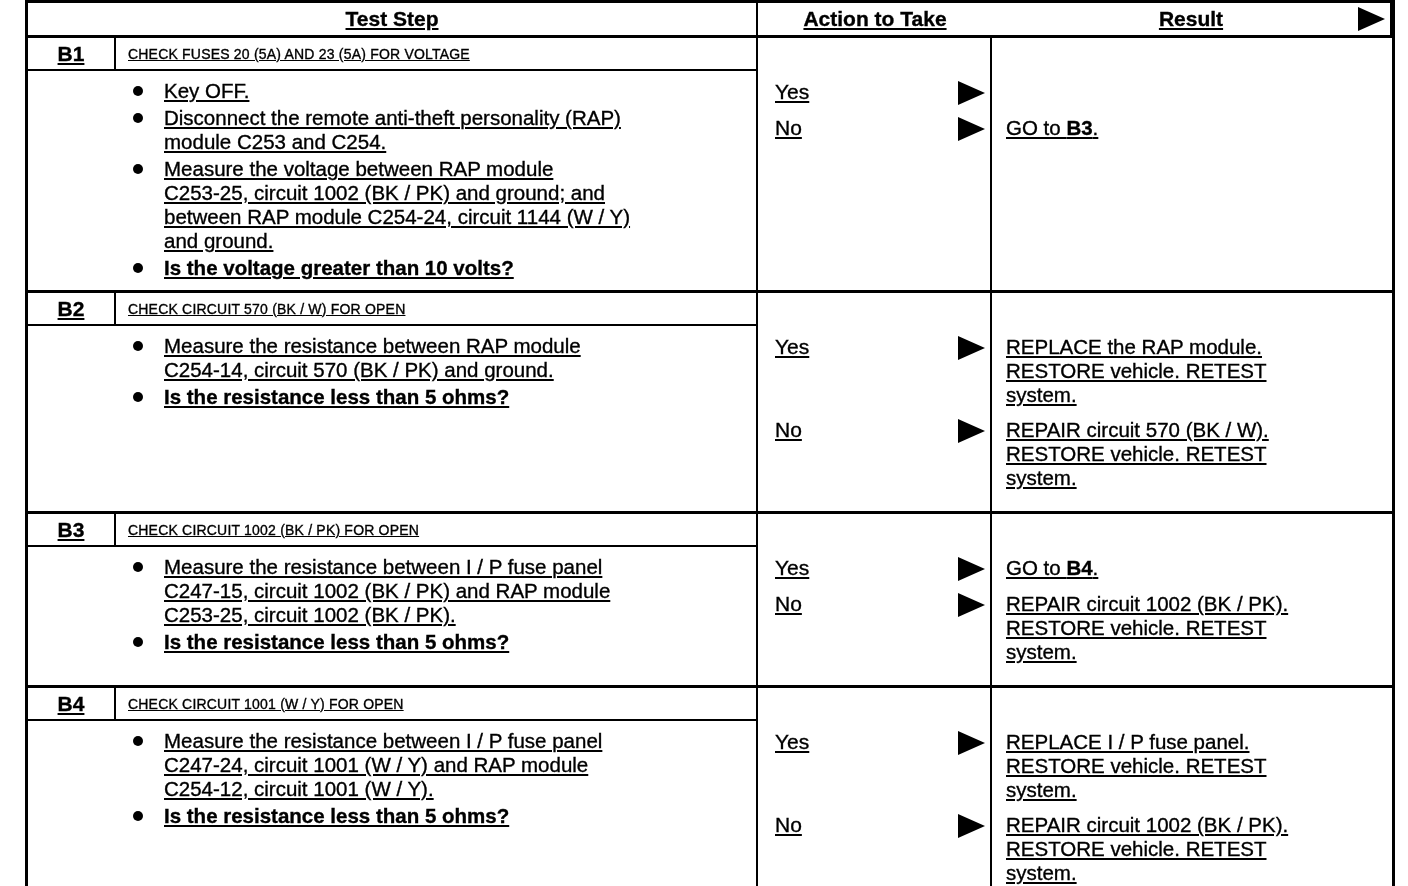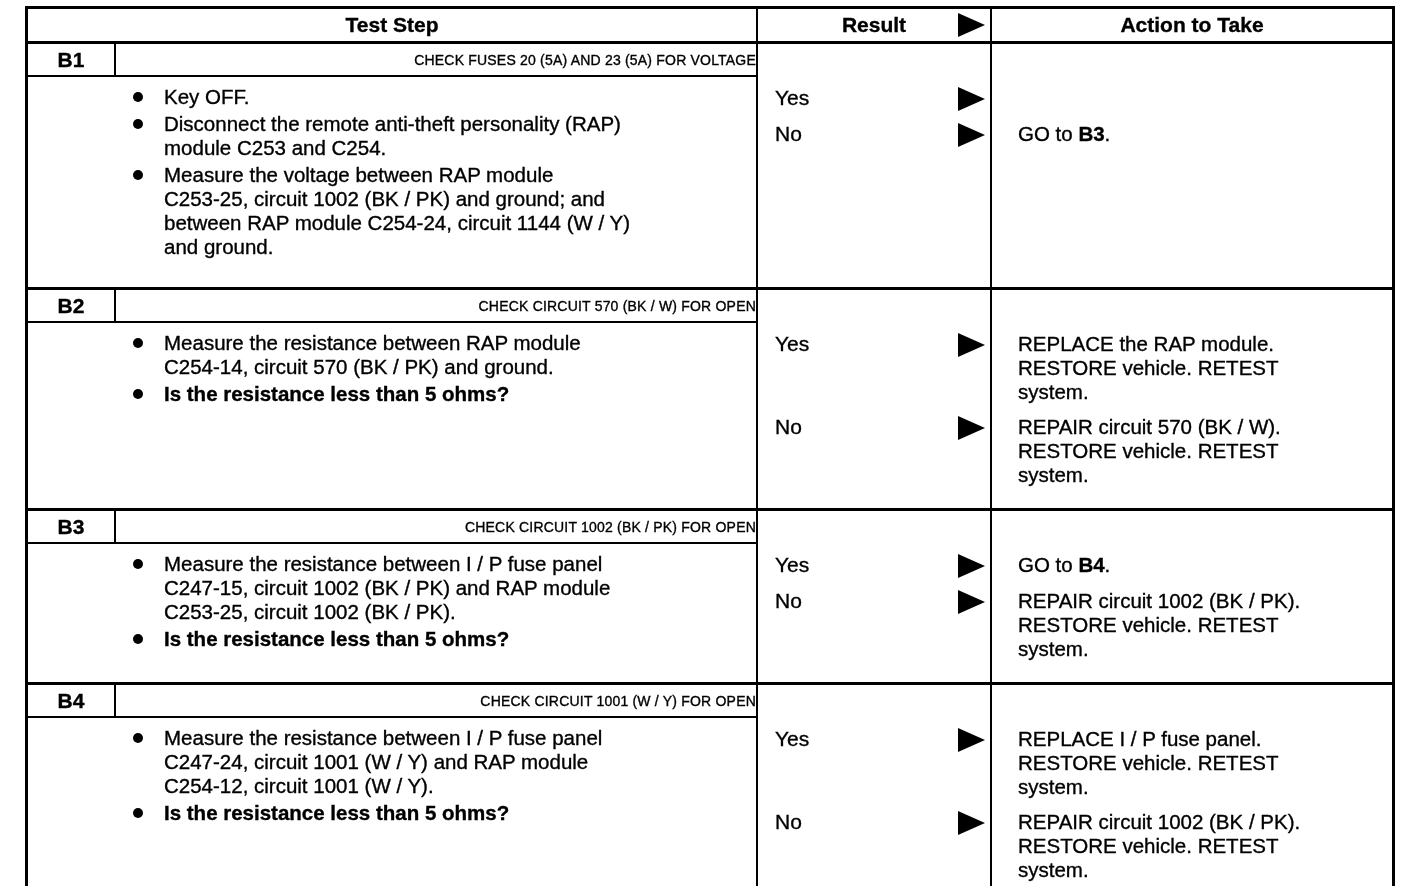--- a/index.html
+++ b/index.html
@@ -3,21 +3,21 @@
 <meta charset="utf-8">
 <style>
   * { box-sizing: border-box; margin: 0; padding: 0; }
   html, body { background: #ffffff; }
   body {
     width: 1408px; height: 886px;
     font-family: "Liberation Sans", sans-serif;
     color: #000;
     -webkit-text-stroke: 0.35px #000;
   }
-  .page { width: 1116px; height: 886px; padding: 6px 13px 16px 25px; background:#fff; }
+  .page { width: 1116px; height: 886px; padding: 0 13px 16px 25px; background:#fff;text-decoration:underline; }
   .ptable {
     width: 1370px; min-height: 858px;
     border: 3px solid #000;
     display: flex; flex-direction: column;
     background: #fff;
   }
   
   .thead {
     display: grid; grid-template-columns: 730px 234px 1fr;
     border-bottom: 3px solid #000;
@@ -35,21 +35,20 @@
     border-left: 27px solid #000;
   }
   .thead .tri { position: absolute; right: 5px; top: 50%; transform: translateY(-50%); }
   
   .group { display: flex; border-bottom: 3px solid #000; }
   .group.last { border-bottom: none; }
   .teststep-cell { width: 730px; border-right: 2px solid #000; }
   .titlebar {
     height: 33px; display: flex; align-items: center;
     border-bottom: 2px solid #000;
-    justify-content: space-between;
   }
   .idbox {
     width: 88px; height: 100%; border-right: 2px solid #000;
     display: flex; align-items: center; justify-content: center;
     font-weight: bold; font-size: 21px;
   }
   .titletext { padding-left: 12px; font-size: 14px; letter-spacing: 0.2px; }
   ul.steps { list-style: none; margin: 8px 8px 10px 0; }
   ul.steps li {
     position: relative; margin-left: 103px; padding-left: 33px; padding-right: 26px;
@@ -60,21 +59,21 @@
     width: 10px; height: 10px; border-radius: 50%; background: #000;
   }
   ul.steps li.em, .em { font-weight: bold; }
   .step-text { white-space: pre-line; }
   
   .rightarea { flex: 1; position: relative; padding-top: 42px; padding-bottom: 10px; }
   .rightarea::before {
     content: ""; position: absolute; left: 232px; top: 0; bottom: 0;
     width: 2px; background: #000;
   }
-  .pair { display: grid; grid-template-columns: 232px 1fr; margin-bottom: 11px; gap: 12px; }
+  .pair { display: grid; grid-template-columns: 232px 1fr; margin-bottom: 11px; }
   .result {
     display: flex; justify-content: space-between; align-items: flex-start;
     padding-left: 17px; padding-right: 5px;
     font-size: 21px; line-height: 24px;
   }
   .result .tri { margin-top: 1px; }
   .action {
     padding-left: 16px; padding-right: 70px;
     font-size: 20.5px; line-height: 24px;
     white-space: pre-line;
@@ -82,41 +81,42 @@
   .action b { font-weight: bold; }
 </style>
 </head>
 <body>
 
 <div class="page">
   <div class="ptable">
 
     <div class="thead">
       <div class="hcell c1">Test Step</div>
+      <div class="hcell c3">Action to Take</div>
       <div class="hcell c2">
         <span>Result</span>
         <span class="tri"></span>
       </div>
-      <div class="hcell c3">Action to Take</div>
     </div>
 
     <div class="group" style="min-height:246px">
       <div class="teststep-cell">
         <div class="titlebar">
           <div class="idbox">B1</div>
           <div class="titletext">CHECK FUSES 20 (5A) AND 23 (5A) FOR VOLTAGE</div>
         </div>
         <ul class="steps">
           <li><span class="step-text">Key OFF.</span></li>
           <li><span class="step-text">Disconnect the remote anti-theft personality (RAP)
 module C253 and C254.</span></li>
           <li><span class="step-text">Measure the voltage between RAP module
 C253-25, circuit 1002 (BK / PK) and ground; and
 between RAP module C254-24, circuit 1144 (W / Y)
 and ground.</span></li>
+          <li class="em"><span class="step-text">Is the voltage greater than 10 volts?</span></li>
         </ul>
       </div>
       <div class="rightarea">
         <div class="pair">
           <div class="result">
             <span>Yes</span>
             <span class="tri"></span>
           </div>
         </div>
         <div class="pair">

